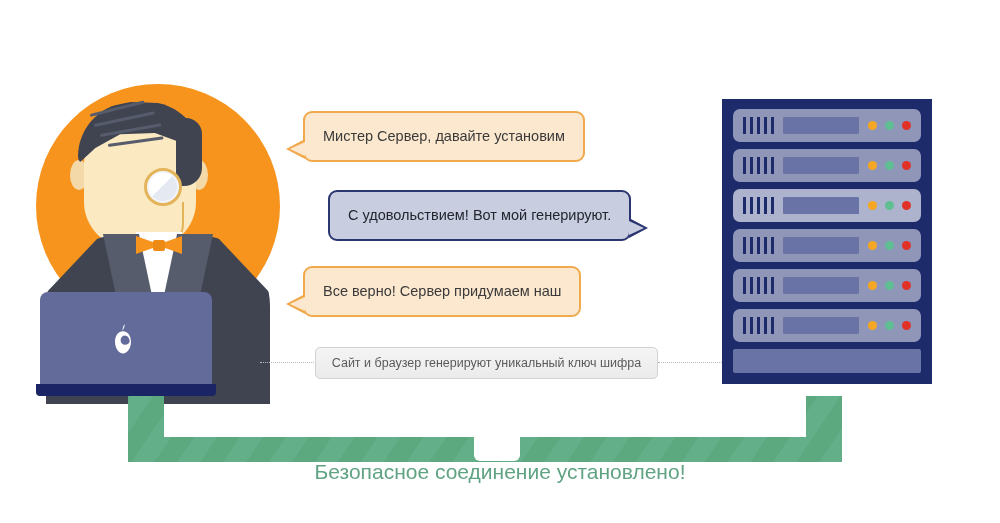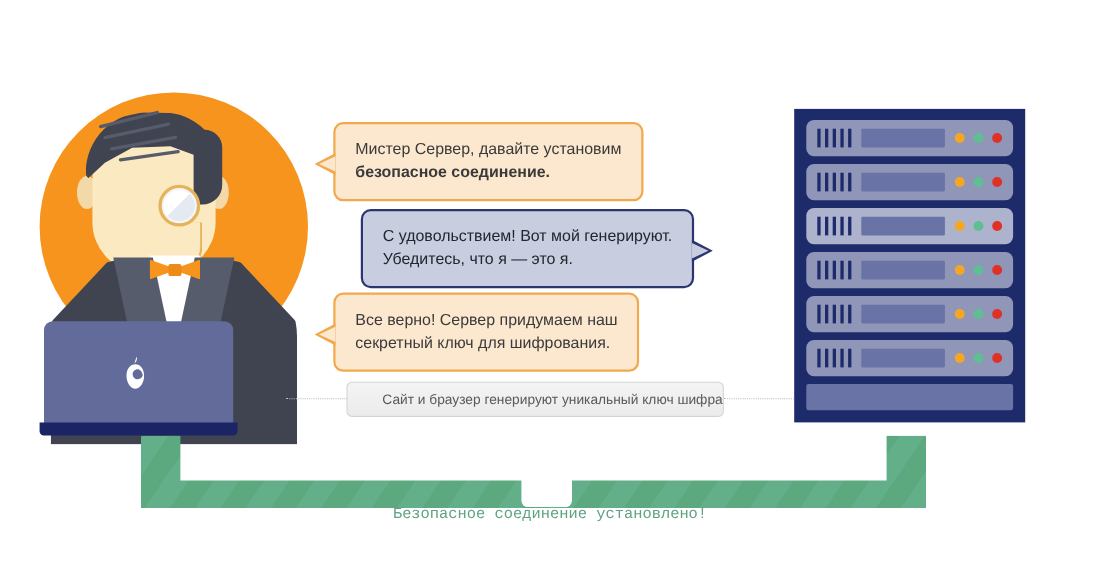--- a/index.html
+++ b/index.html
@@ -282,21 +282,21 @@
   
   #keygen-box {
     position: absolute;
     left: 315px; top: 347px;
     width: 343px; height: 32px;
     background: linear-gradient(#F4F4F4, #EBEBEB);
     border: 1px solid #D2D2D2;
     border-radius: 5px;
     display: flex;
     align-items: center;
-    justify-content: flex-end;
+    justify-content: center;
     font-size: 12.5px;
     color: #5A5A5A;
   }
   .dotline {
     position: absolute;
     top: 362px;
     height: 1px;
     border-top: 1px dotted #BBBBBB;
   }
   #dotline-left  { left: 260px; width: 56px; }
@@ -321,22 +321,22 @@
   #padlock {
     position: absolute;
     left: 466px; top: 397px;
     width: 62px; height: 66px;
   }
   #caption {
     position: absolute;
     left: 0; top: 460px;
     width: 1000px;
     text-align: center;
-    font-family: Liberation Mono, monospace;
-    font-size: 14px;
+    font-family: Liberation Sans, sans-serif;
+    font-size: 21px;
     color: #5FA383;
   }
 </style>
 </head>
 <body>
 
 <div id="stage">
 
   <div id="client-figure">
     <div class="orange-circle"></div>
@@ -470,31 +470,28 @@
         <i style="background:#F5A623"></i>
         <i style="background:#5FBF93"></i>
         <i style="background:#E03127"></i>
       </span>
     </div>
     <div class="server-unit blank"></div>
   </div>
 
   <div class="bubble client" id="bubble-1">
     <div class="line">Мистер Сервер, давайте установим</div>
-    <div class="line"><b>безопасное соединение.</b></div>
   </div>
 
   <div class="bubble server" id="bubble-2">
     <div class="line">С удовольствием! Вот мой генерируют.</div>
-    <div class="line">Убедитесь, что я — это я.</div>
   </div>
 
   <div class="bubble client" id="bubble-3">
     <div class="line">Все верно! Сервер придумаем наш</div>
-    <div class="line">секретный ключ для шифрования.</div>
   </div>
 
   <div class="dotline" id="dotline-left"></div>
   <div class="dotline" id="dotline-right"></div>
   <div id="keygen-box">
     <span>Сайт и браузер генерируют уникальный ключ шифра</span>
   </div>
 
   <div id="green-band"></div>
 

